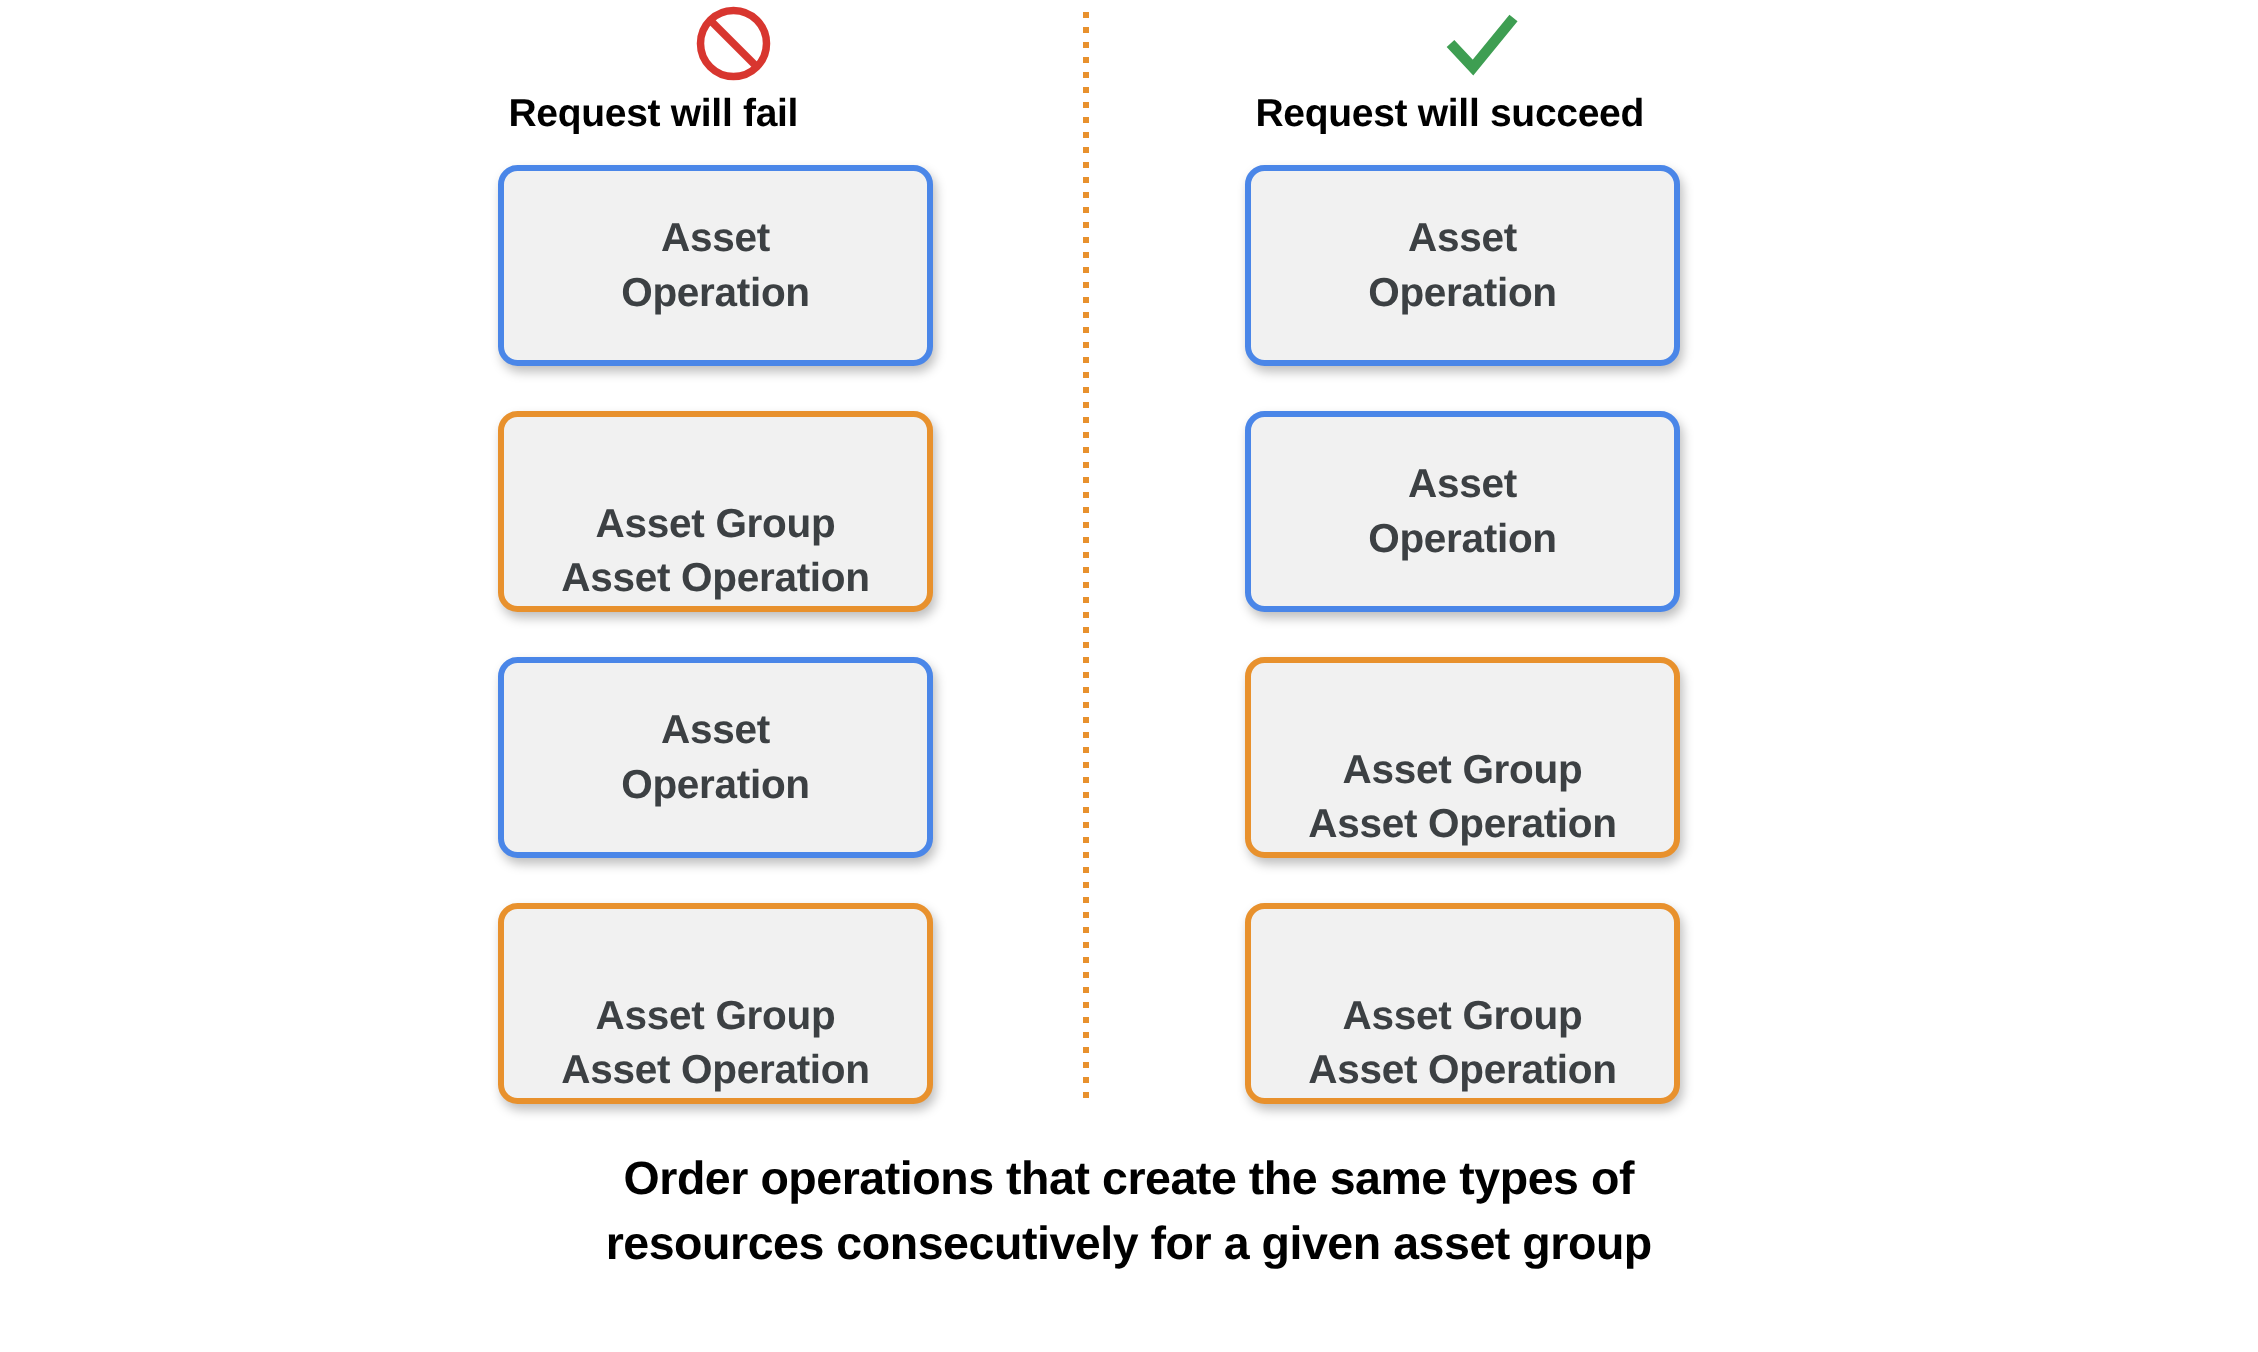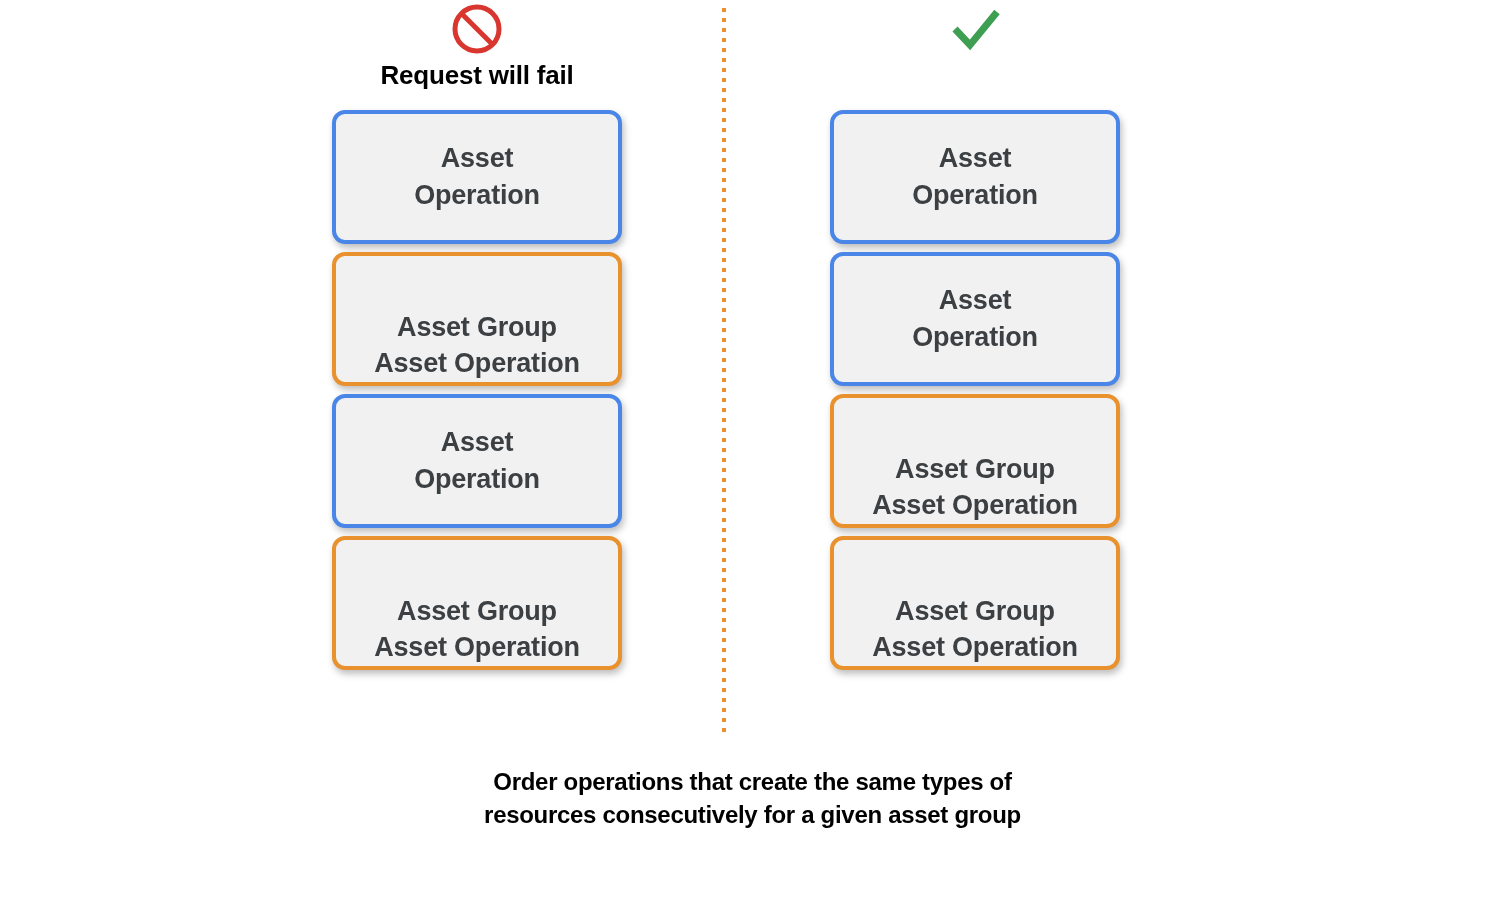--- a/index.html
+++ b/index.html
@@ -45,23 +45,22 @@
     position: absolute;
     top: 0;
     width: 300px;
   }
   .column.fail    { left: 327px; }
   .column.succeed { left: 825px; }
 
   .col-header {
     position: absolute;
     top: 0;
-    left: 0;
+    left: 12px;
     width: 300px;
-    text-align: center;
   }
 
   .status-icon {
     display: block;
     margin: 0 auto;
     height: 58px;
     width: 70px;
   }
 
   .col-title {
@@ -80,21 +79,21 @@
     top: 110px;
     left: 5px;
     width: 290px;
   }
 
   .node-box {
     position: relative;
     box-sizing: border-box;
     width: 290px;
     height: 134px;
-    margin-bottom: 8px;
+    margin-bottom: 30px;
     border-radius: 13px;
     border: 4px solid #4a86e8;
     background: #f1f1f1;
     box-shadow: 2px 4px 7px rgba(0, 0, 0, 0.26);
     display: flex;
     align-items: center;
     justify-content: center;
   }
   .node-box.orange { border-color: #e8912d; align-items: flex-end; }
 
@@ -109,21 +108,21 @@
     white-space: pre-line;
   }
 
   
   .caption {
     position: absolute;
     left: 0;
     top: 765px;
     width: 1505px;
     text-align: center;
-    font-size: 24px;
+    font-size: 31px;
     font-weight: bold;
     line-height: 1.38;
     color: #000000;
     letter-spacing: -0.3px;
     white-space: pre-line;
   }
 </style>
 </head>
 <body>
 
@@ -158,20 +157,21 @@
 Asset Operation</span>
       </div>
     </div>
   </div>
 
   <div class="column succeed">
     <div class="col-header">
       <svg class="status-icon" viewBox="0 0 70 58">
         <polyline points="15,29 30,45 57,12" fill="none" stroke="#3e9e52" stroke-width="7" stroke-linecap="butt" stroke-linejoin="miter"></polyline>
       </svg>
+      <span class="col-title">Request will succeed</span>
     </div>
 
     <div class="box-stack">
       <div class="node-box">
         <span class="node-label">Asset
 Operation</span>
       </div>
       <div class="node-box">
         <span class="node-label">Asset
 Operation</span>

